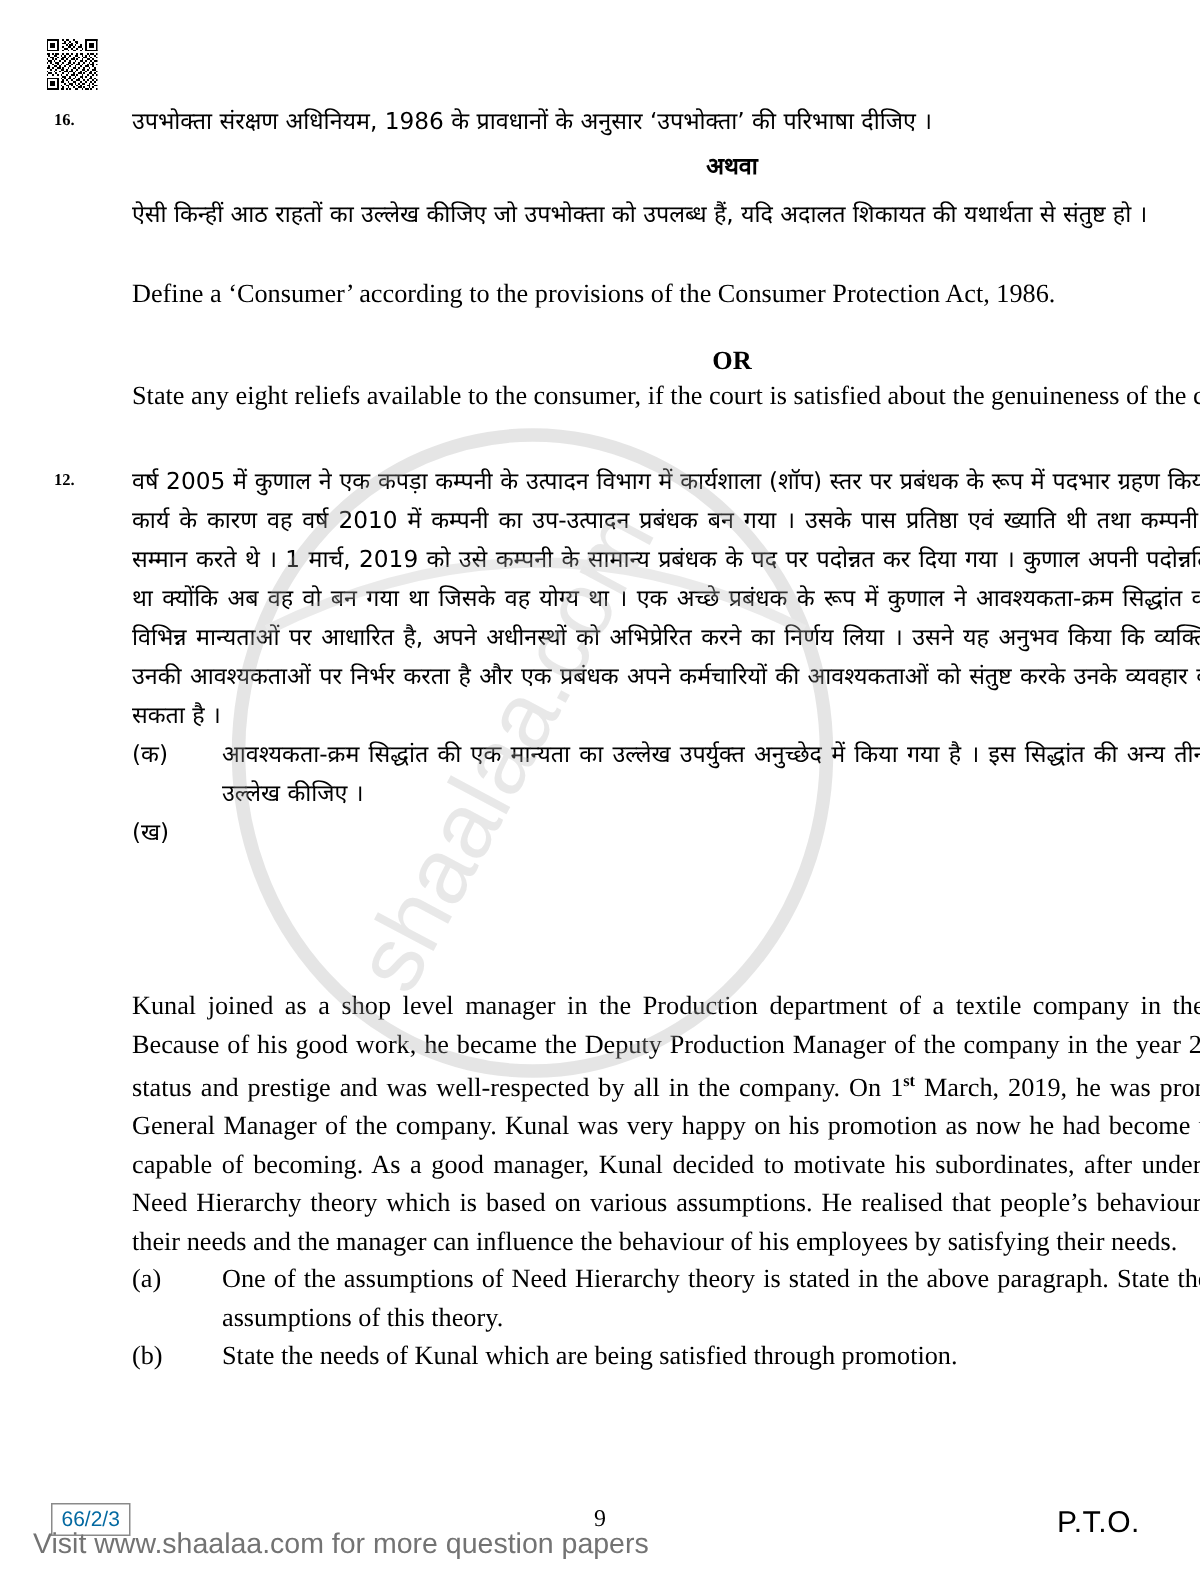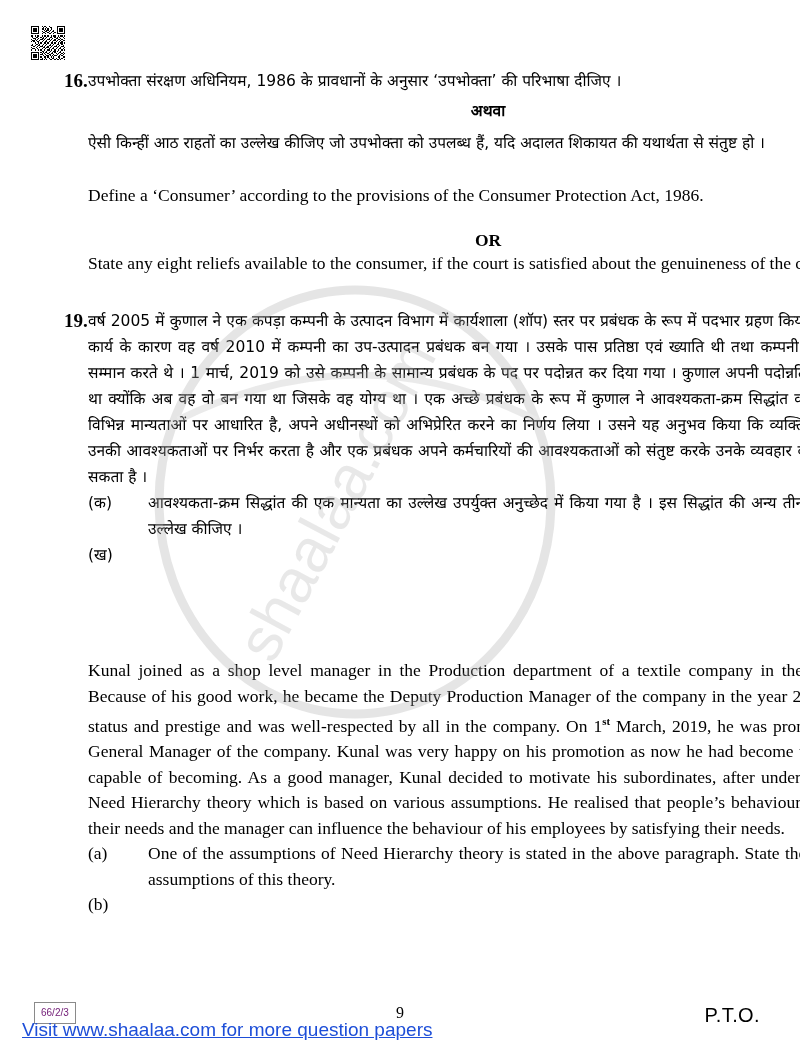--- a/index.html
+++ b/index.html
@@ -53,24 +53,23 @@
   .qrow {
     position: relative;
     padding-left: 88px;
     padding-right: 82px;
   }
   .qnum {
     position: absolute;
     left: 36px;
     top: 0;
     font-weight: bold;
-    font-size: 19px;
+    font-size: 11px;
     line-height: 25px;
     font-family: "Liberation Serif", serif;
-    margin-left: 28px;
   }
 
   .hi {
     font-family: "DejaVu Sans", sans-serif;
     font-size: 15.5px;
     line-height: 26px;
     text-align: justify;
     text-justify: inter-word;
     letter-spacing: 0px;
   }
@@ -113,23 +112,23 @@
     height: 40px;
     z-index: 2;
   }
   #code-box {
     position: absolute;
     left: 34px;
     top: 0px;
     border: 1px solid #8a8a8a;
     padding: 1px 6px 2px 6px;
     font-family: "Liberation Sans", sans-serif;
-    font-size: 10px;
+    font-size: 14px;
     line-height: 17px;
-    color: #701a75;
+    color: #0369a1;
   }
   #page-no {
     position: absolute;
     left: 0;
     top: 2px;
     width: 800px;
     text-align: center;
     font-family: "Liberation Serif", serif;
     font-size: 16px;
   }
@@ -141,23 +140,22 @@
     font-size: 20px;
     letter-spacing: 0.4px;
   }
   #promo {
     position: absolute;
     left: 22px;
     top: 18px;
     font-family: "Liberation Sans", sans-serif;
     font-size: 19px;
     line-height: 20px;
-    color: #1d4ed8;
+    color: #737373;
     white-space: nowrap;
-    text-decoration: underline;
   }
   .sup { font-size: 0.62em; vertical-align: super; font-weight: bold; }
 </style>
 </head>
 <body>
 
 <div id="page">
 
   <svg id="qr" viewBox="0 0 29 29" shape-rendering="crispEdges">
     <rect width="29" height="29" fill="#ffffff"></rect>
@@ -425,21 +423,21 @@
 
     <div class="qrow" style="position:absolute; left:0; top:228px; width:800px;">
       <div class="en center bold">OR</div>
     </div>
 
     <div class="qrow" style="position:absolute; left:0; top:251px; width:800px;">
       <div class="en">State any eight reliefs available to the consumer, if the court is satisfied about the genuineness of the complaint.</div>
     </div>
 
     <div class="qrow" style="position:absolute; left:0; top:308px; width:800px;">
-      <span class="qnum">19.</span>
+      <span class="qnum">12.</span>
       <div class="hi">वर्ष 2005 में कुणाल ने एक कपड़ा कम्पनी के उत्पादन विभाग में कार्यशाला (शॉप) स्तर पर प्रबंधक के रूप में पदभार ग्रहण किया । उसके अच्छे कार्य के कारण वह वर्ष 2010 में कम्पनी का उप-उत्पादन प्रबंधक बन गया । उसके पास प्रतिष्ठा एवं ख्याति थी तथा कम्पनी में सभी उसका सम्मान करते थे । 1 मार्च, 2019 को उसे कम्पनी के सामान्य प्रबंधक के पद पर पदोन्नत कर दिया गया । कुणाल अपनी पदोन्नति पर बहुत खुश था क्योंकि अब वह वो बन गया था जिसके वह योग्य था । एक अच्छे प्रबंधक के रूप में कुणाल ने आवश्यकता-क्रम सिद्धांत को समझकर जो विभिन्न मान्यताओं पर आधारित है, अपने अधीनस्थों को अभिप्रेरित करने का निर्णय लिया । उसने यह अनुभव किया कि व्यक्तियों का व्यवहार उनकी आवश्यकताओं पर निर्भर करता है और एक प्रबंधक अपने कर्मचारियों की आवश्यकताओं को संतुष्ट करके उनके व्यवहार को प्रभावित कर सकता है ।</div>
 
       <div class="sublist" style="margin-top:0px;">
         <div class="hi subitem">
           <span class="sublabel">(क)</span>
           <span>आवश्यकता-क्रम सिद्धांत की एक मान्यता का उल्लेख उपर्युक्त अनुच्छेद में किया गया है । इस सिद्धांत की अन्य तीन मान्यताओं का उल्लेख कीजिए ।</span>
         </div>
         <div class="hi subitem">
           <span class="sublabel">(ख)</span>
         </div>
@@ -450,20 +448,21 @@
     <div class="qrow" style="position:absolute; left:0; top:658px; width:800px;">
       <div class="en"><span>Kunal joined as a shop level manager in the Production department of a textile company in the year 2005. Because of his good work, he became the Deputy Production Manager of the company in the year 2010. He had status and prestige and was well-respected by all in the company. On 1</span><span class="sup">st</span><span> March, 2019, he was promoted as the General Manager of the company. Kunal was very happy on his promotion as now he had become what he was capable of becoming. As a good manager, Kunal decided to motivate his subordinates, after understanding the Need Hierarchy theory which is based on various assumptions.  He realised that people’s behaviour is based on their needs and the manager can influence the behaviour of his employees by satisfying their needs.</span></div>
 
       <div class="sublist">
         <div class="en subitem">
           <span class="sublabel">(a)</span>
           <span>One of the assumptions of Need Hierarchy  theory is stated in the above paragraph. State the other three assumptions of this theory.</span>
         </div>
         <div class="en subitem">
           <span class="sublabel">(b)</span>
+          <span>State the needs of Kunal which are being satisfied through promotion.</span>
         </div>
       </div>
     </div>
 
   </div>
 
   <div id="footer">
     <div id="code-box">66/2/3</div>
     <div id="page-no">9</div>
     <div id="pto">P.T.O.</div>

